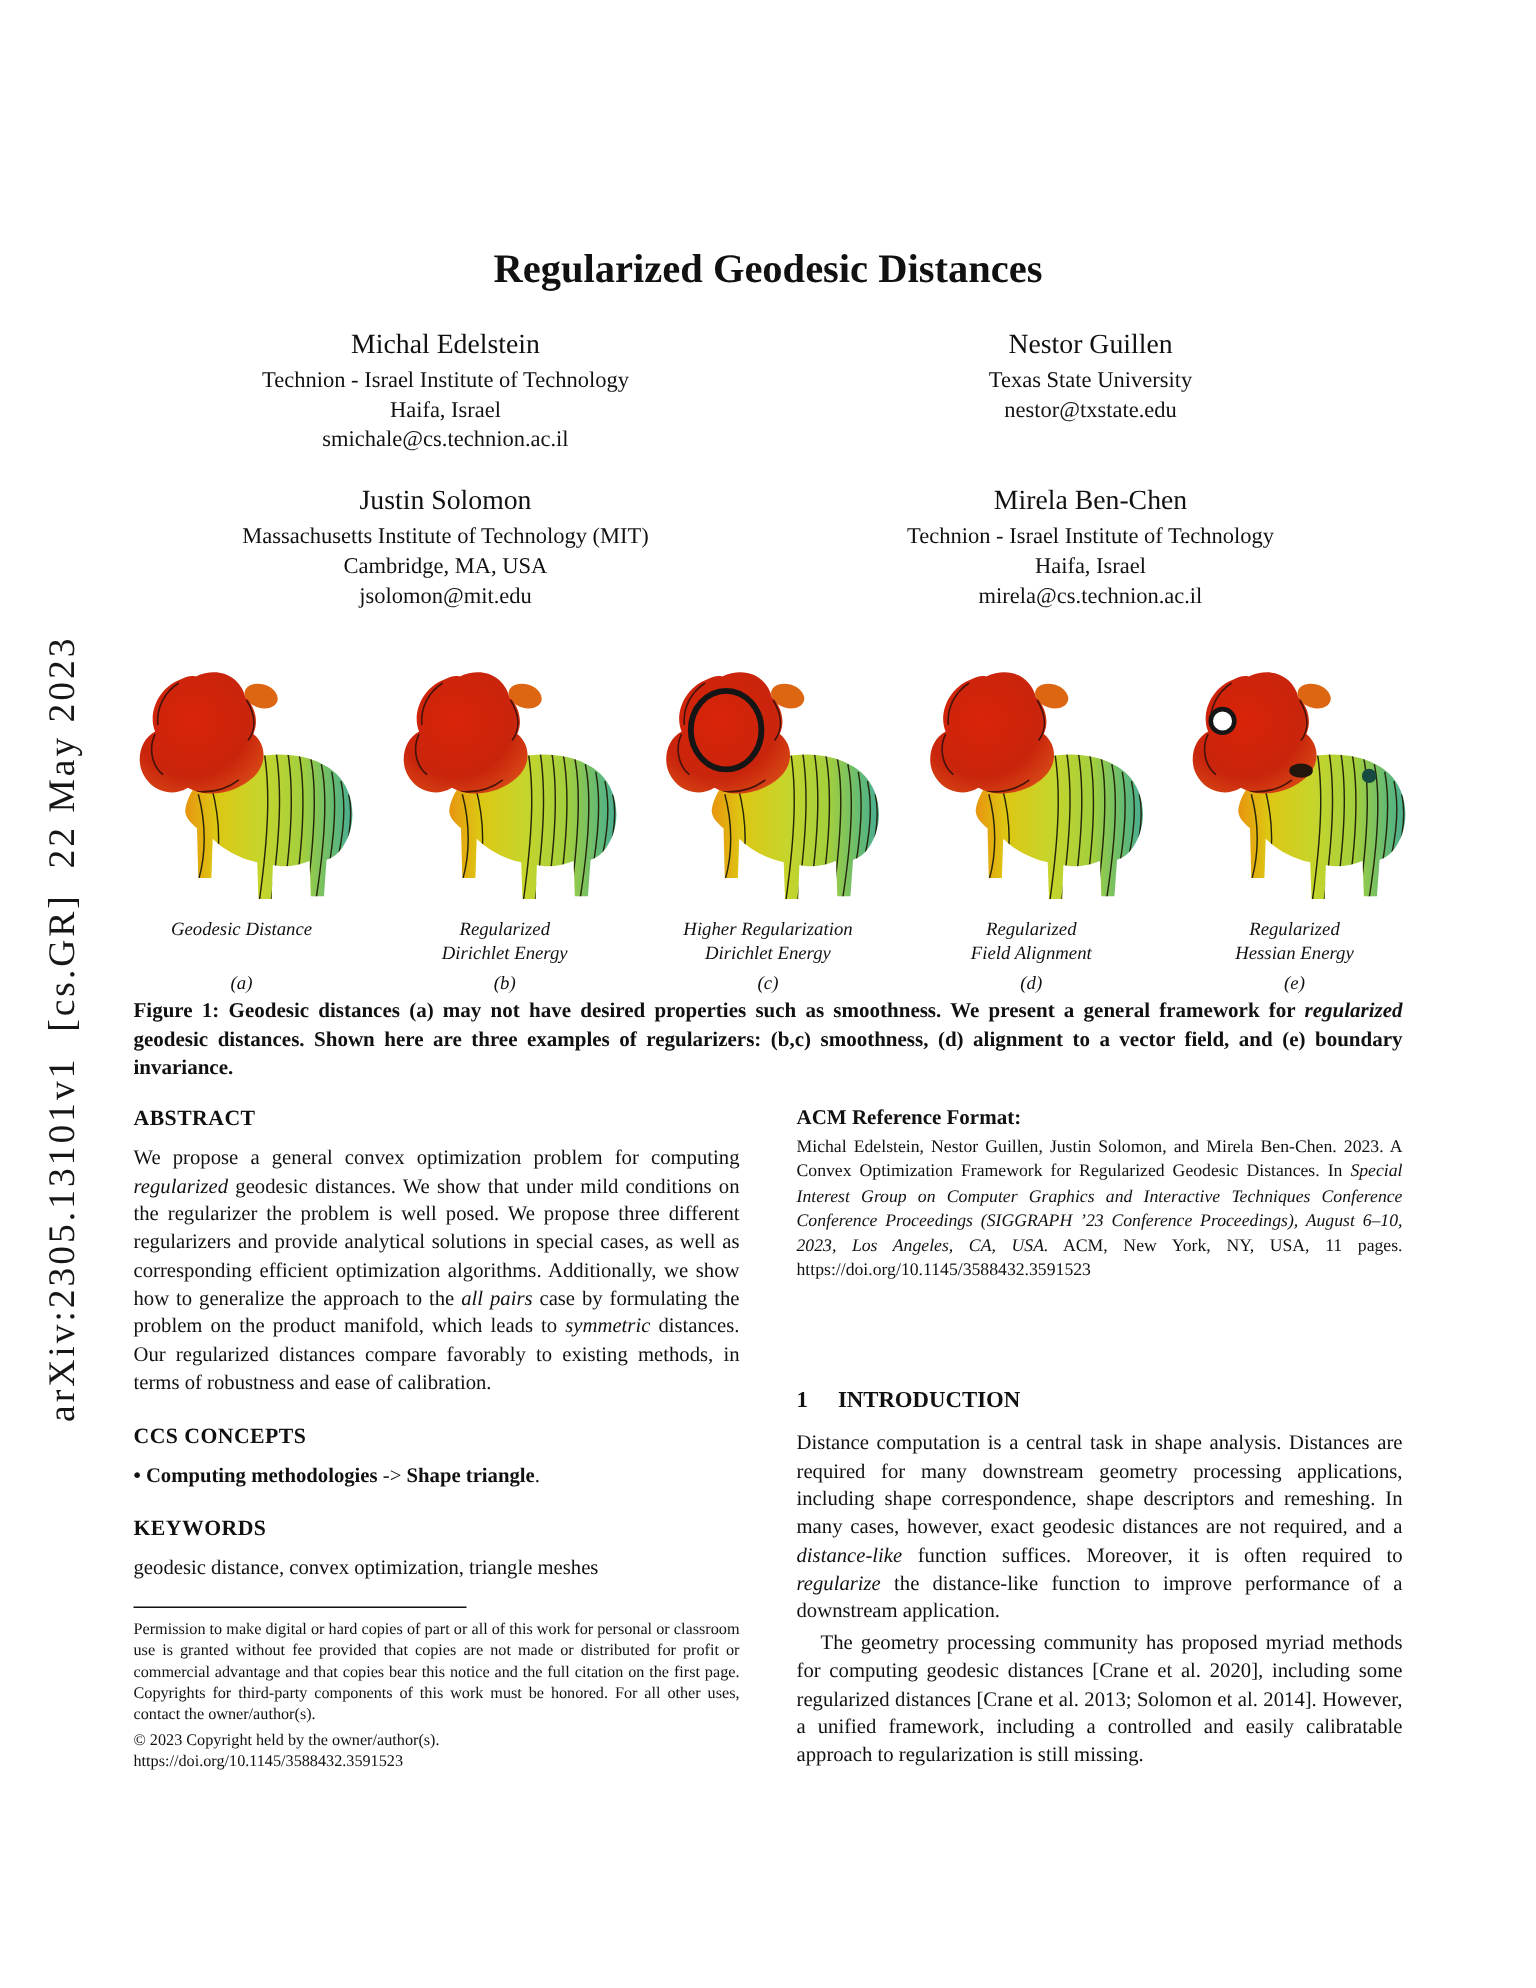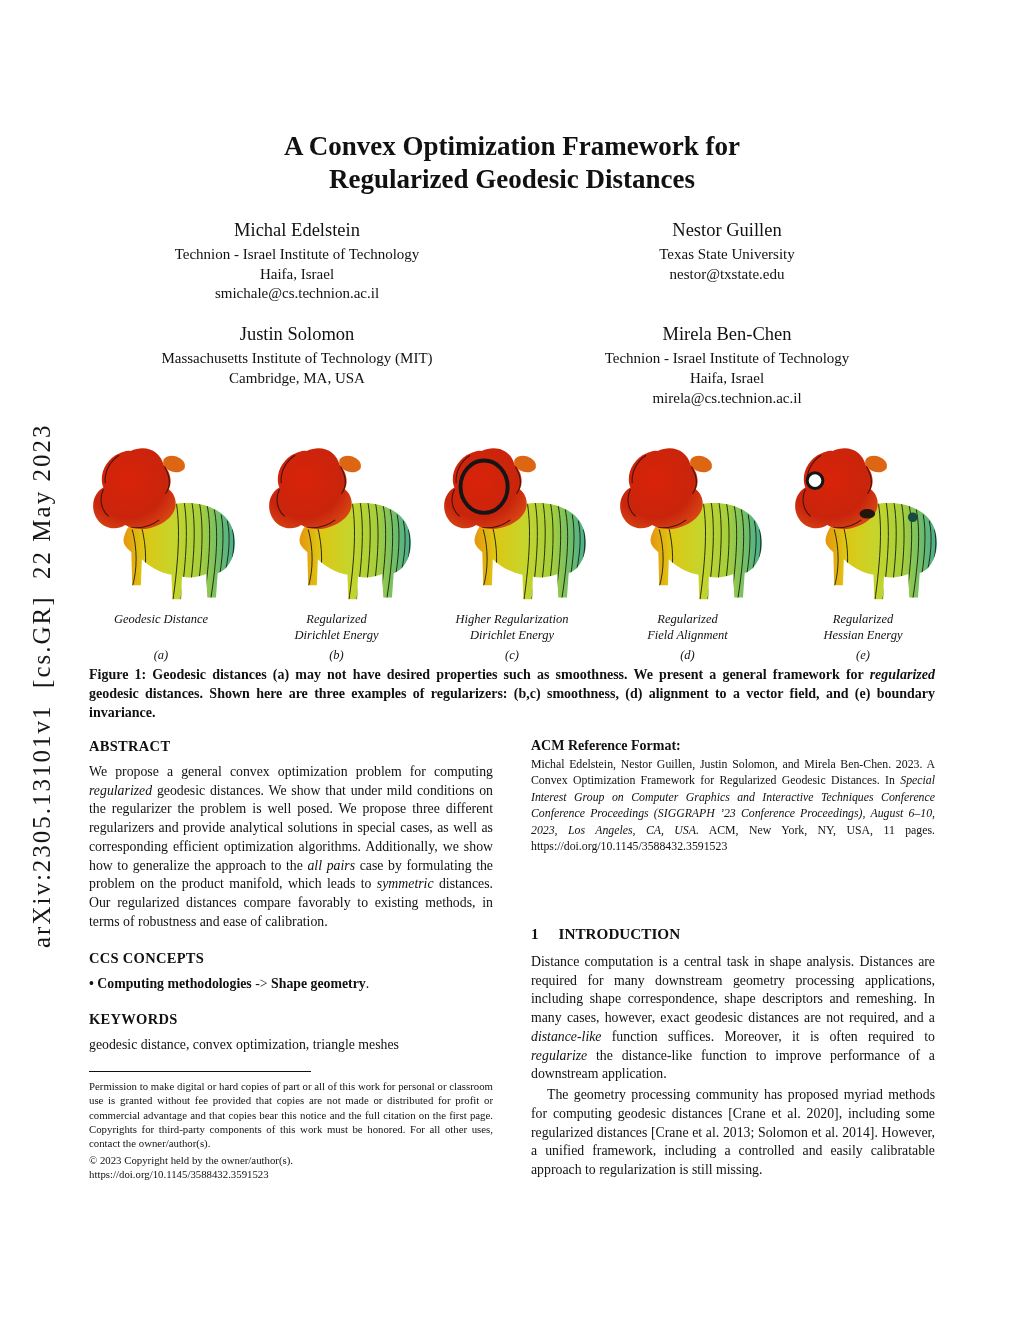--- a/index.html
+++ b/index.html
@@ -69,40 +69,41 @@
   .para-indent { text-indent:16px; margin-top:2px; }
 </style>
 </head>
 <body>
 
 <div class="page">
 
   <div class="arxiv-watermark">arXiv:2305.13101v1  [cs.GR]  22 May 2023</div>
 
   <h1 class="page-title">
-    <span>A Convex Optimization Framework for</span><br>
+    <br>
     <span>Regularized Geodesic Distances</span>
   </h1>
 
   <div class="authors-grid">
     <div class="author">
       <div class="author-name">Michal Edelstein</div>
       <div class="author-affil">Technion - Israel Institute of Technology</div>
       <div class="author-affil">Haifa, Israel</div>
       <div class="author-email">smichale@cs.technion.ac.il</div>
     </div>
     <div class="author">
       <div class="author-name">Nestor Guillen</div>
       <div class="author-affil">Texas State University</div>
       <div class="author-email">nestor@txstate.edu</div>
     </div>
     <div class="author">
       <div class="author-name">Justin Solomon</div>
       <div class="author-affil">Massachusetts Institute of Technology (MIT)</div>
       <div class="author-affil">Cambridge, MA, USA</div>
+      <div class="author-email">jsolomon@mit.edu</div>
     </div>
     <div class="author">
       <div class="author-name">Mirela Ben-Chen</div>
       <div class="author-affil">Technion - Israel Institute of Technology</div>
       <div class="author-affil">Haifa, Israel</div>
       <div class="author-email">mirela@cs.technion.ac.il</div>
     </div>
   </div>
 
   <div class="figure-row">
@@ -410,21 +411,21 @@
 
   <p class="fig-caption"><span>Figure 1: Geodesic distances (a) may not have desired properties such as smoothness. We present a general framework for </span><span class="it">regularized</span><span> geodesic distances. Shown here are three examples of regularizers: (b,c) smoothness, (d) alignment to a vector field, and (e) boundary invariance.</span></p>
 
   <div class="columns">
 
     <div class="col">
       <h2 class="sec-heading">ABSTRACT</h2>
       <p class="body-text"><span>We propose a general convex optimization problem for computing </span><span class="it">regularized</span><span> geodesic distances. We show that under mild conditions on the regularizer the problem is well posed. We propose three different regularizers and provide analytical solutions in special cases, as well as corresponding efficient optimization algorithms. Additionally, we show how to generalize the approach to the </span><span class="it">all pairs</span><span> case by formulating the problem on the product manifold, which leads to </span><span class="it">symmetric</span><span> distances. Our regularized distances compare favorably to existing methods, in terms of robustness and ease of calibration.</span></p>
 
       <h2 class="sec-heading mt">CCS CONCEPTS</h2>
-      <p class="ccs-line"><span class="bd">• Computing methodologies</span><span> -&gt; </span><span class="bd">Shape geometry</span><span>.</span></p>
+      <p class="ccs-line"><span class="bd">• Computing methodologies</span><span> -&gt; </span><span class="bd">Shape triangle</span><span>.</span></p>
 
       <h2 class="sec-heading mt">KEYWORDS</h2>
       <p class="keywords-line">geodesic distance, convex optimization, triangle meshes</p>
 
       <div class="footnote-rule"></div>
       <p class="small-text">Permission to make digital or hard copies of part or all of this work for personal or classroom use is granted without fee provided that copies are not made or distributed for profit or commercial advantage and that copies bear this notice and the full citation on the first page. Copyrights for third-party components of this work must be honored. For all other uses, contact the owner/author(s).</p>
       <p class="small-line">© 2023 Copyright held by the owner/author(s).</p>
       <p class="small-line">https://doi.org/10.1145/3588432.3591523</p>
     </div>
 

